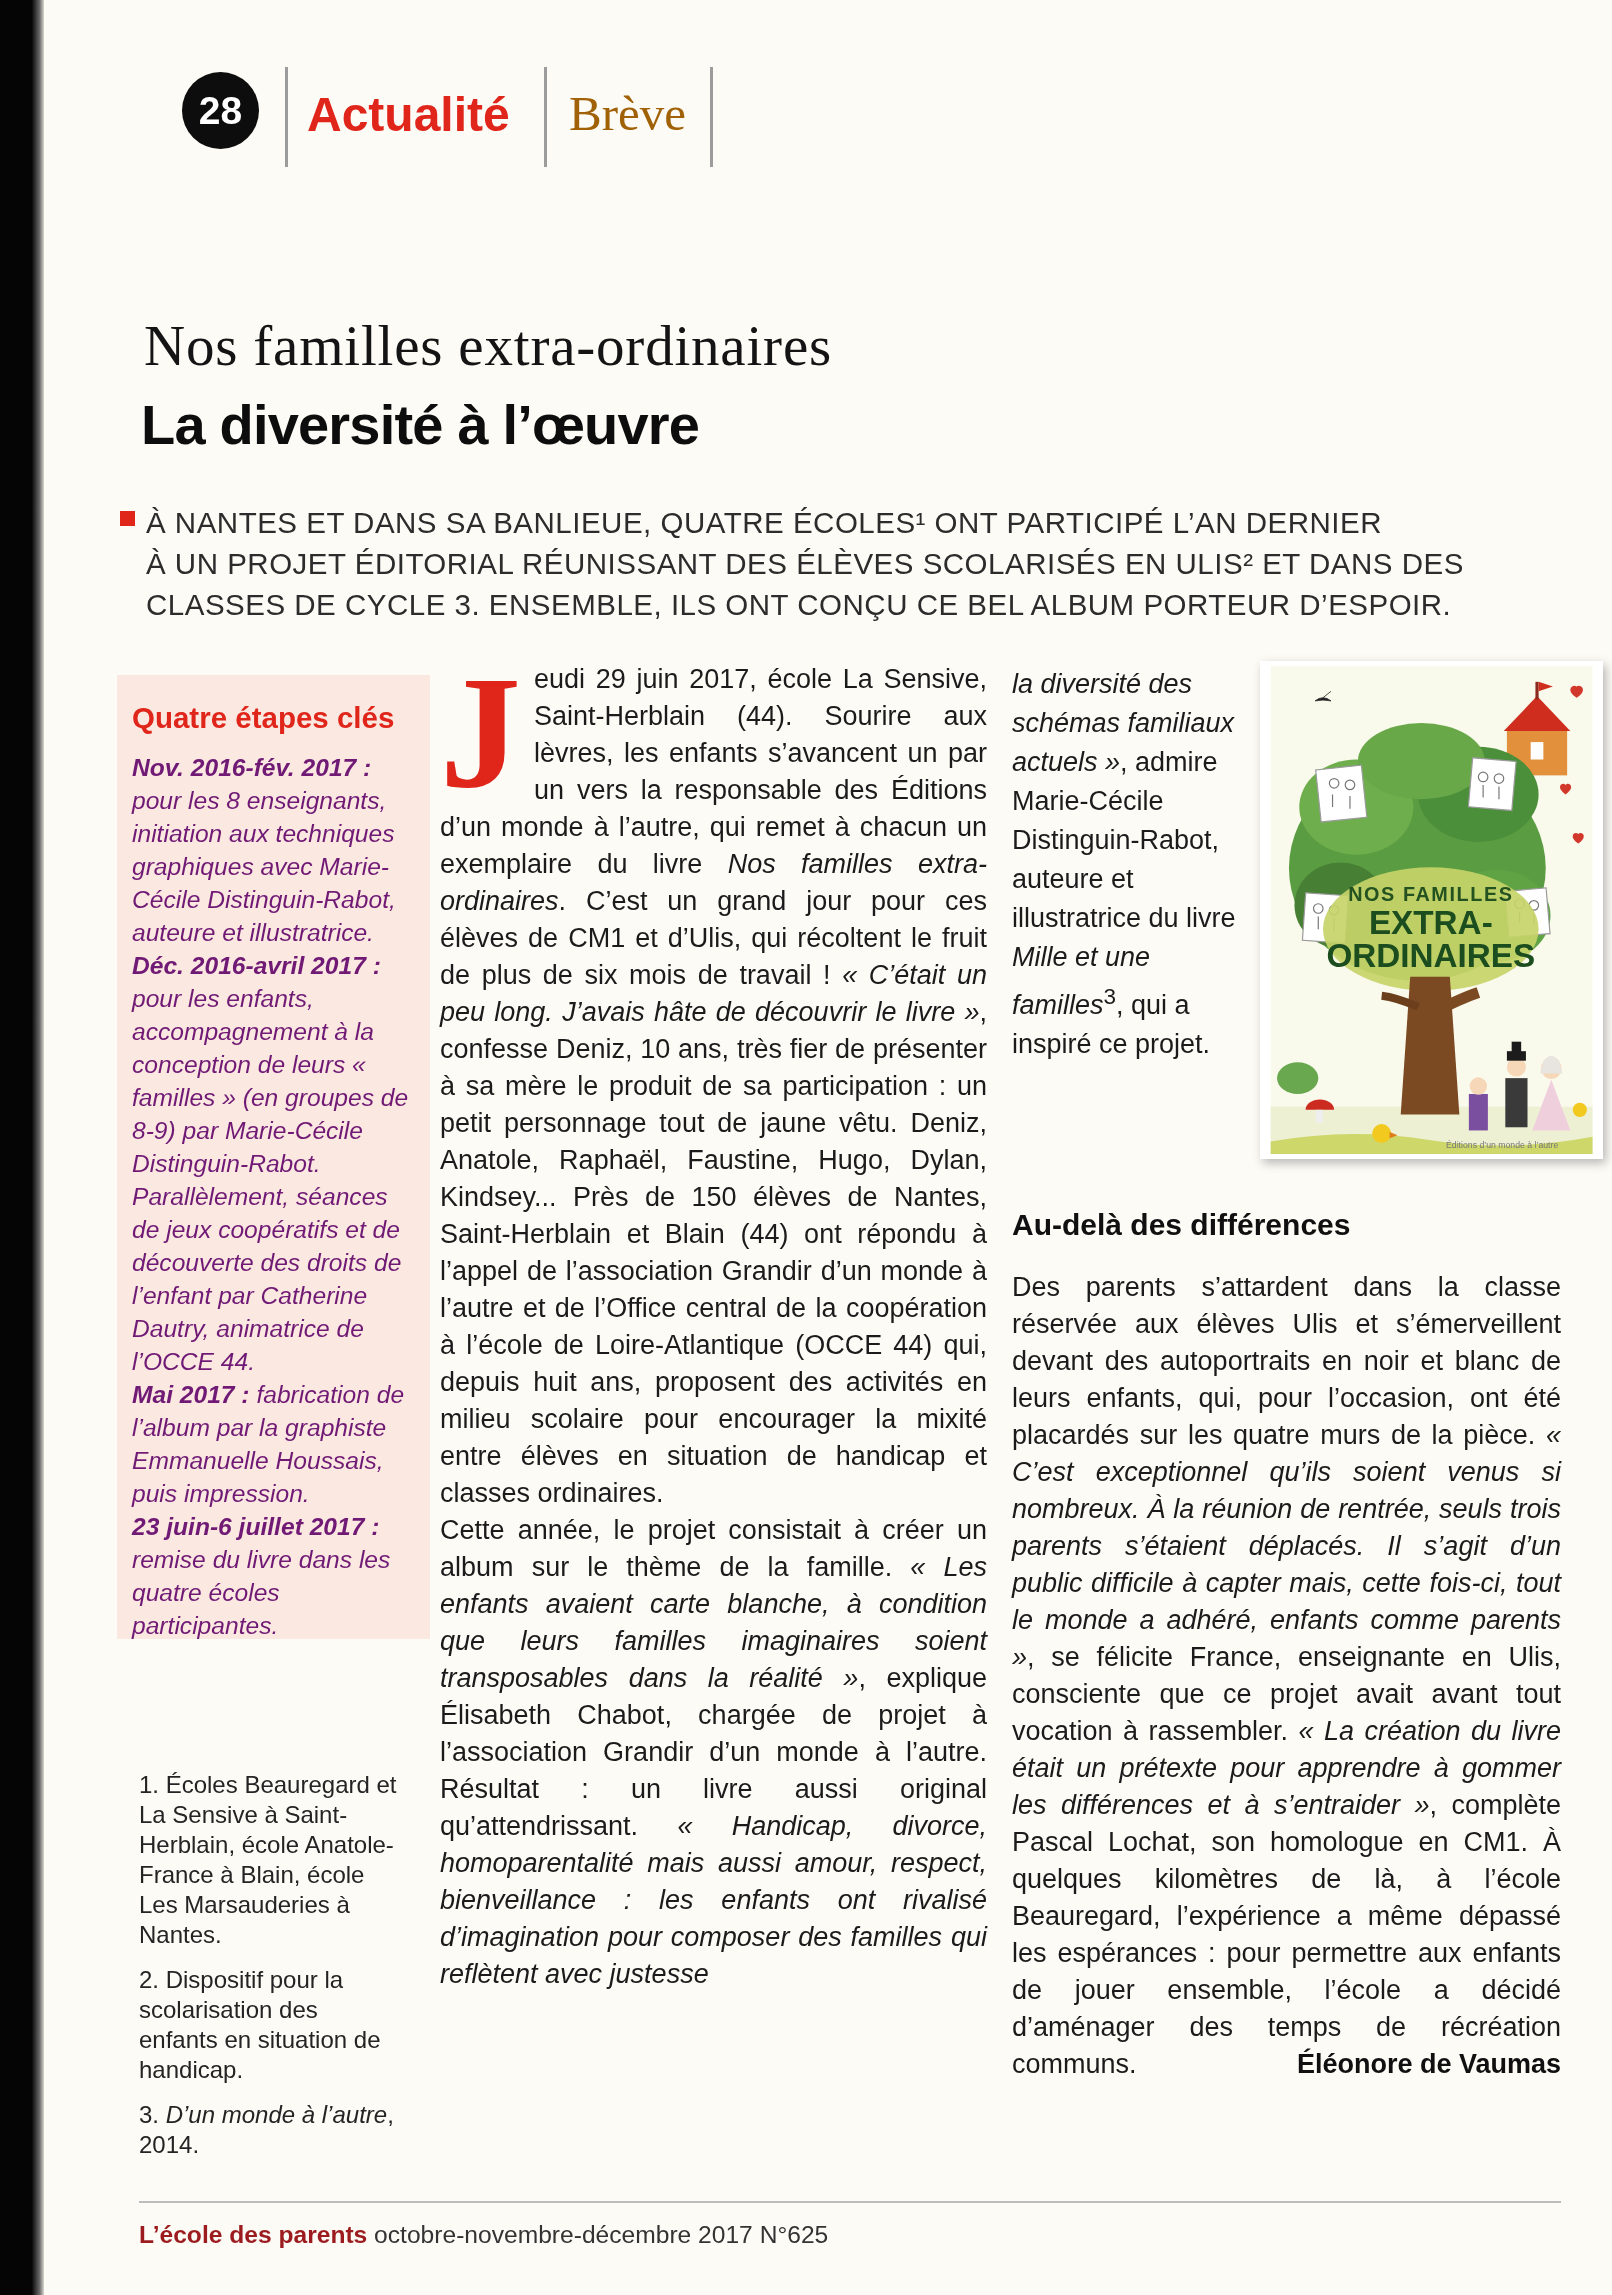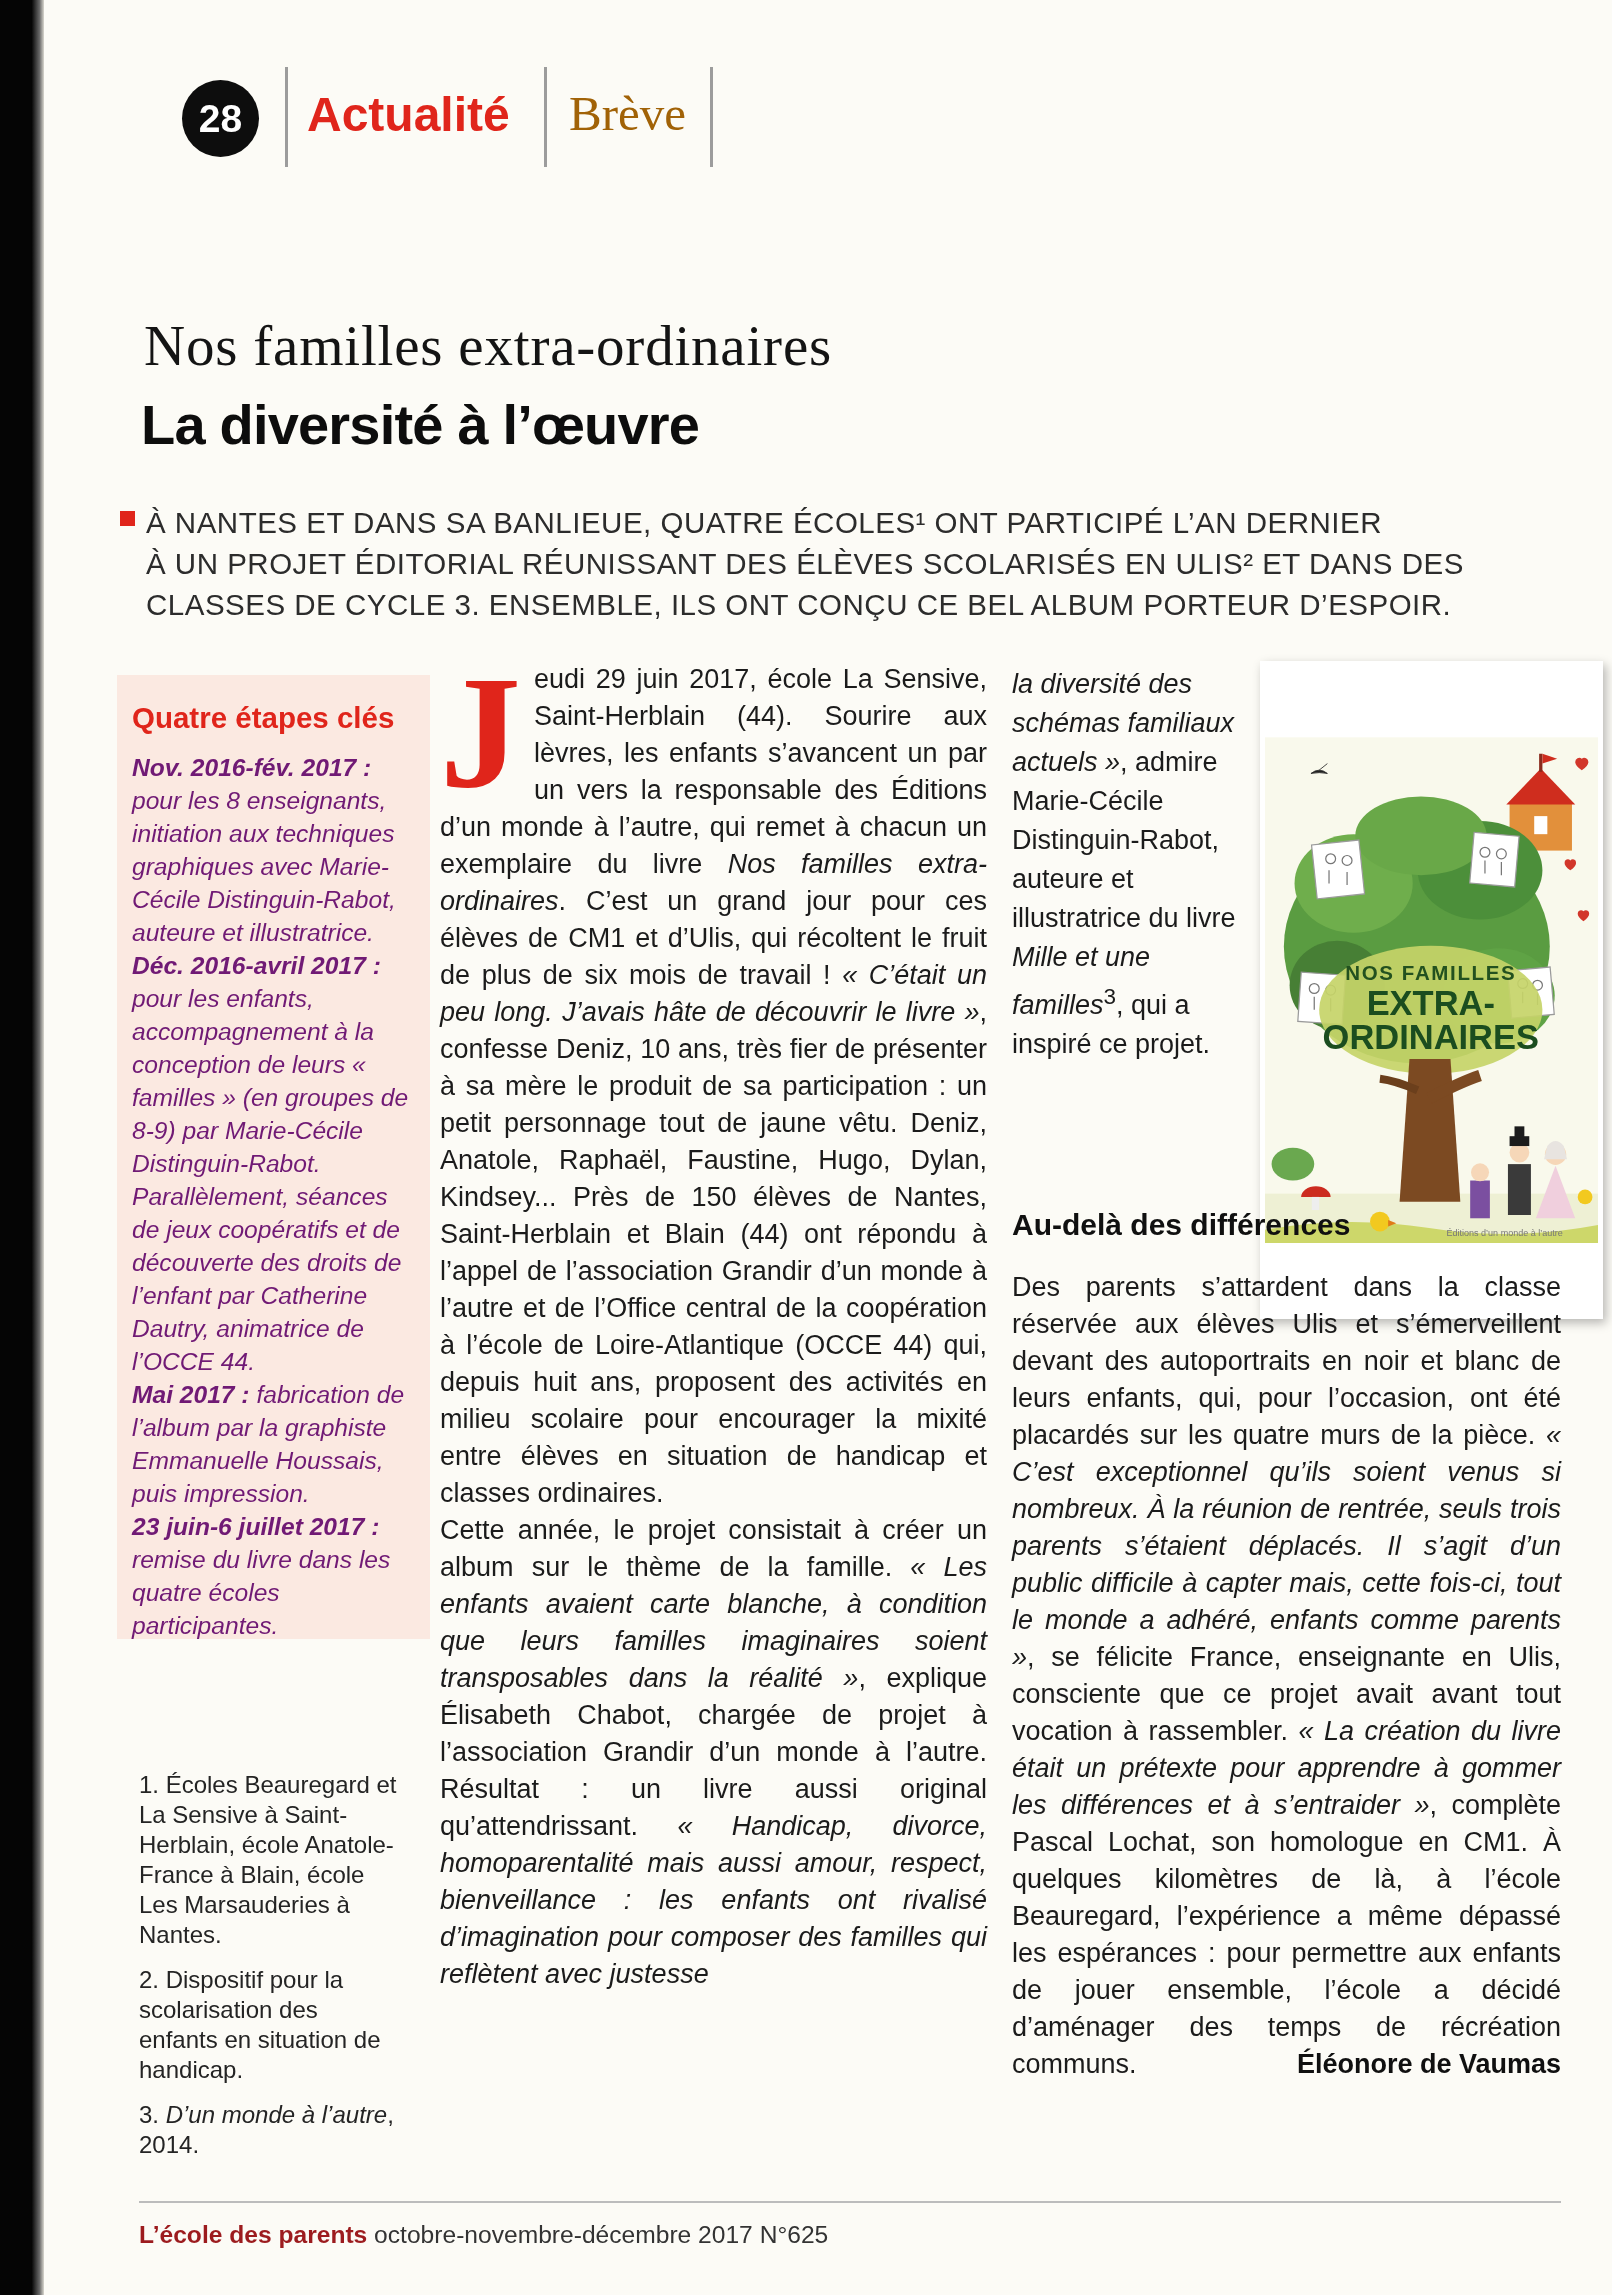--- a/index.html
+++ b/index.html
@@ -7,21 +7,21 @@
     position:relative; width:1613px; height:2295px;
     background:#fcfbf6; overflow:hidden;
     font-family:"Liberation Sans", sans-serif; color:#1d1d1d;
   }
   .scan-edge {
     position:absolute; left:0; top:0; width:44px; height:100%;
     background:linear-gradient(90deg,#050505 0%,#050505 72%,#6a6a6a 90%,#d9d7cf 100%);
   }
   
   .page-circle {
-    position:absolute; left:182px; top:80px; width:77px; height:77px;
+    position:absolute; left:182px; top:72px; width:77px; height:77px;
     border-radius:50%; background:#0d0d0d; color:#fff;
     font-size:39px; font-weight:bold; display:flex; align-items:center; justify-content:center;
   }
   .hdr-div { position:absolute; top:67px; width:2.5px; height:100px; background:#9c9c9c; }
   .hdr-actualite {
     position:absolute; left:307px; top:87px;
     font-size:48px; font-weight:800; color:#e0251b;
   }
   .hdr-breve {
     position:absolute; left:569px; top:85px;
@@ -73,21 +73,21 @@
     font-size:30px; font-weight:bold; color:#101010;
   }
   .col-right-main {
     position:absolute; left:1012px; top:1269px; width:549px;
     font-size:27px; line-height:37px; text-align:justify; color:#1b1b1b;
   }
   .col-right-main p { margin:0; }
   .author { font-weight:bold; float:right; color:#101010; }
   
   .book {
-    position:absolute; left:1260px; top:661px; width:343px; height:658px;
+    position:absolute; left:1260px; top:661px; width:343px; height:498px;
     background:#fff; padding:4.9px; box-sizing:border-box;
     box-shadow:3.3px 4.1px 9.8px rgba(0,0,0,0.28);
   }
   .book svg { display:block; width:100%; height:100%; }
   
   .footer-rule { position:absolute; left:139px; top:2201px; width:1422px; height:1.6px; background:#bcbcbc; }
   .footer { position:absolute; left:139px; top:2221px; font-size:24.6px; color:#333; }
   .footer .mag { font-weight:bold; color:#9c1b1e; }
 </style>
 </head>

